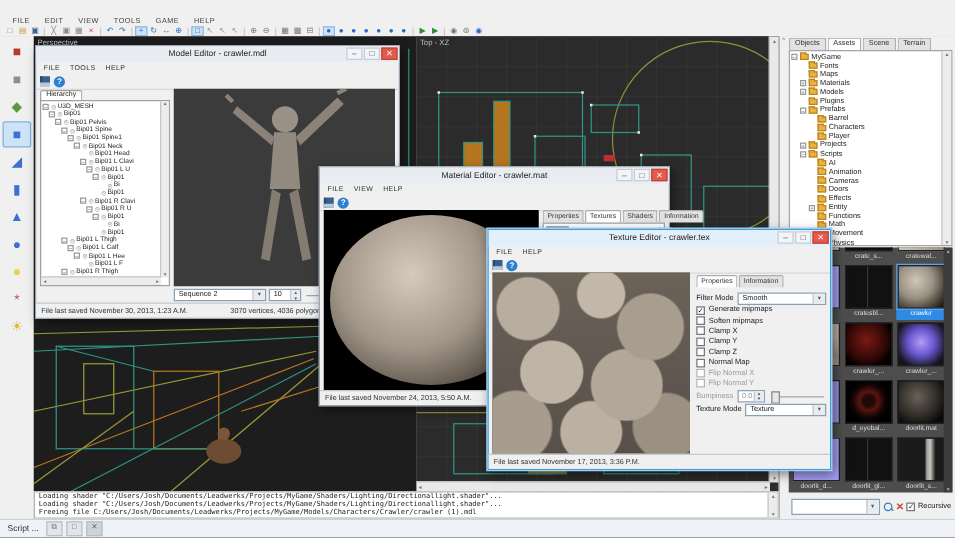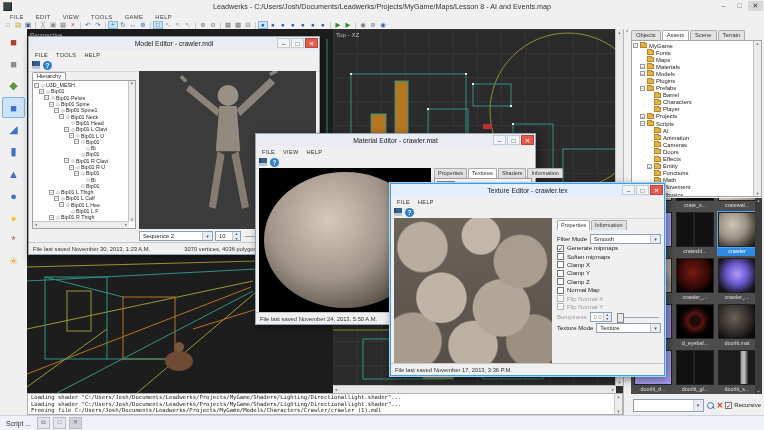--- a/index.html
+++ b/index.html
@@ -186,29 +186,20 @@
   .checkrow{display:flex;align-items:center;gap:3px;height:8.4px;}
   .checkrow .chklabel.disabled{color:#9a9a9a;}
   
   svg{display:block;}
 </style>
 </head>
 <body>
 
 <div id="screen">
 
-  <div class="titlebar">
-    <div class="appicon"></div>
-    <div class="apptitle">Leadwerks - C:/Users/Josh/Documents/Leadwerks/Projects/MyGame/Maps/Lesson 8 - AI and Events.map</div>
-    <div class="winbtns">
-      <div class="wb">–</div>
-      <div class="wb">□</div>
-      <div class="wb close">✕</div>
-    </div>
-  </div>
 
   <div class="menubar">
       <span class="menu-item">FILE</span>
       <span class="menu-item">EDIT</span>
       <span class="menu-item">VIEW</span>
       <span class="menu-item">TOOLS</span>
       <span class="menu-item">GAME</span>
       <span class="menu-item">HELP</span>
     </div>
 

